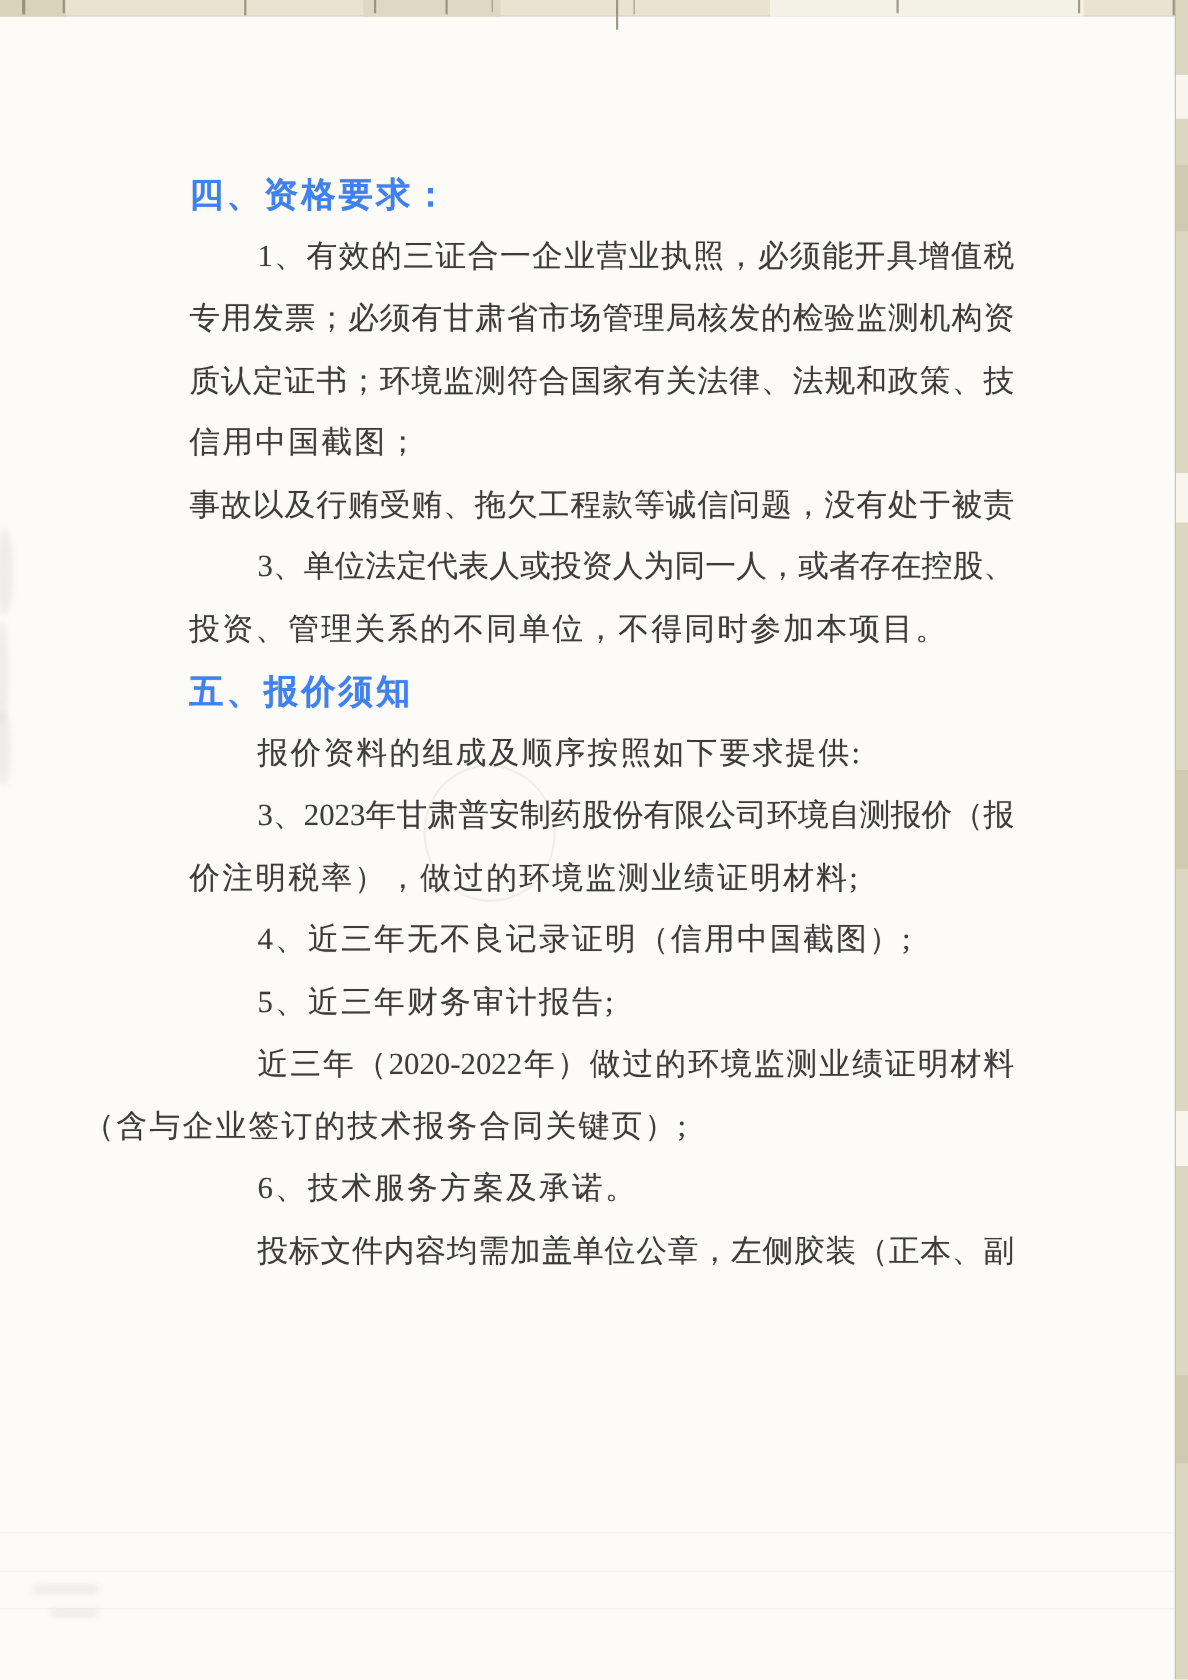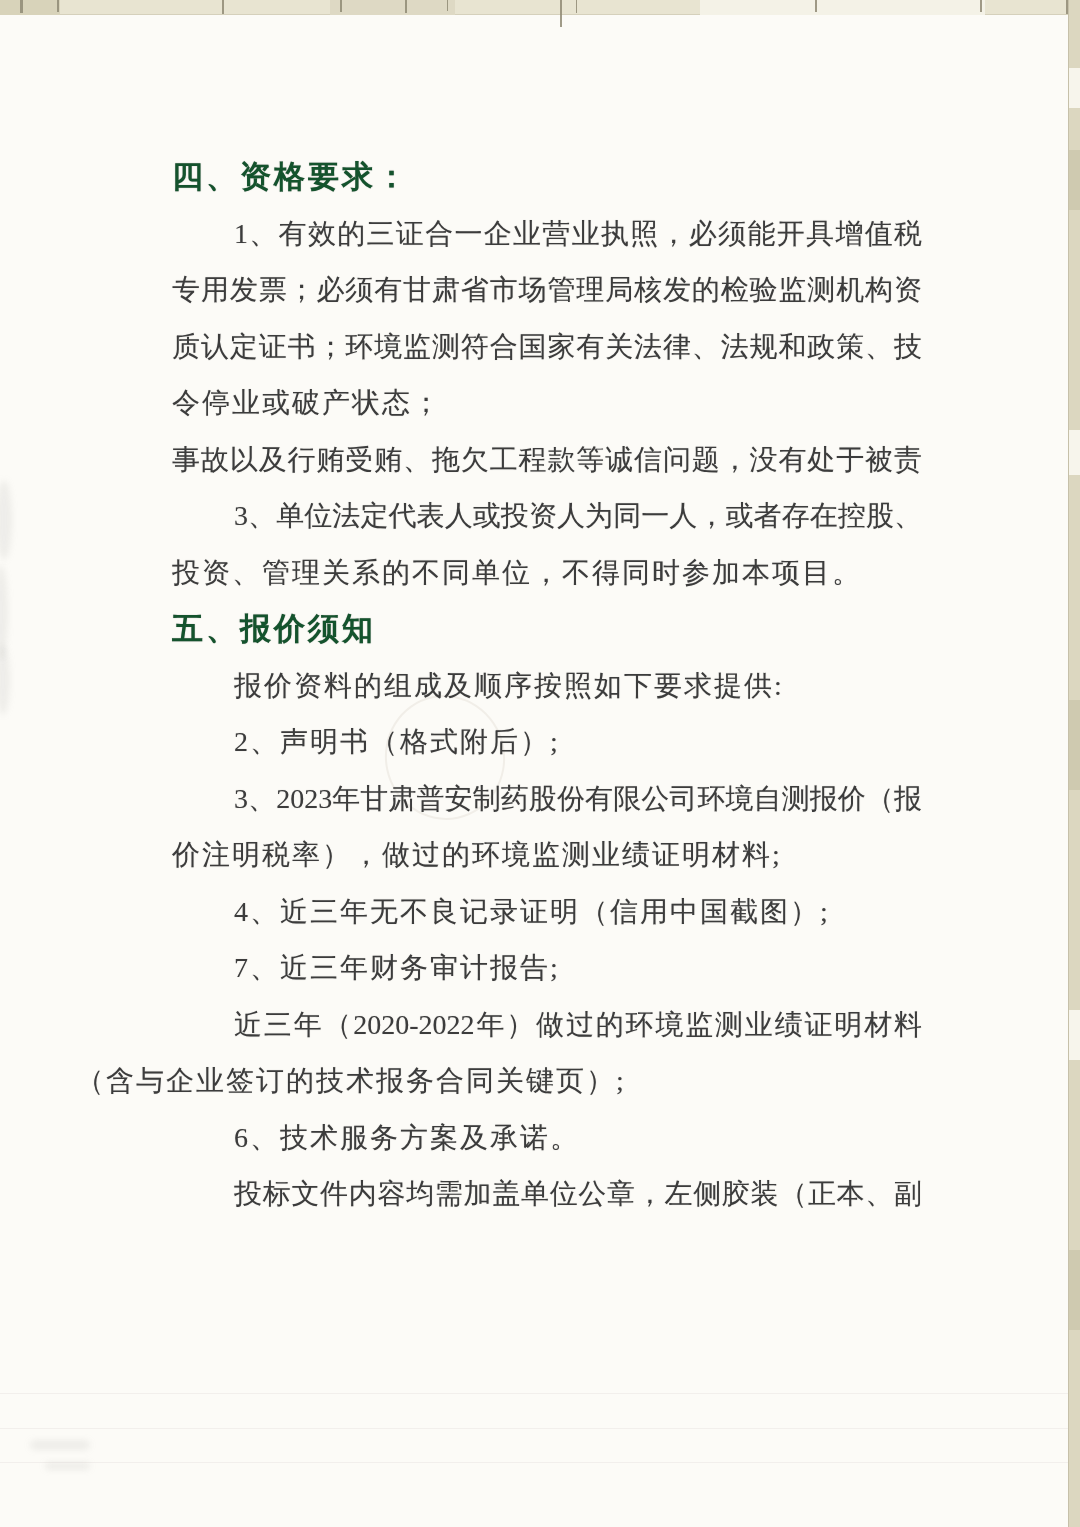--- a/index.html
+++ b/index.html
@@ -50,21 +50,21 @@
     line-height:56.5px;
     font-size:28px;
     letter-spacing:2px;
     white-space:nowrap;
     text-shadow:0 0 1px rgba(60,60,60,.30);
   }
   .line.heading{
     font-weight:bold;
     font-size:31px;
     letter-spacing:3px;
-    color:#14532d;
+    color:#3b82f6;
     text-shadow:0 0 1px rgba(40,40,40,.45);
   }
   .line.indent{padding-left:62px;}
   .line.hang{margin-left:76px;}
   .line.j{
     letter-spacing:0;
     white-space:normal;
     text-align:justify;
     text-align-last:justify;
   }
@@ -106,28 +106,27 @@
 <div class="faint-line" style="top:1393px"></div>
 <div class="faint-line" style="top:1428px"></div>
 <div class="faint-line" style="top:1462px"></div>
 <div class="stamp-ghost"></div>
 
 <div class="doc">
   <div class="line heading">四、资格要求：</div>
   <div class="line indent j">1、有效的三证合一企业营业执照，必须能开具增值税</div>
   <div class="line j">专用发票；必须有甘肃省市场管理局核发的检验监测机构资</div>
   <div class="line j">质认定证书；环境监测符合国家有关法律、法规和政策、技</div>
-  <div class="line">令停业或破产状态；</div>
+  <div class="line">信用中国截图；</div>
   <div class="line j">事故以及行贿受贿、拖欠工程款等诚信问题，没有处于被责</div>
   <div class="line indent j">3、单位法定代表人或投资人为同一人，或者存在控股、</div>
   <div class="line">投资、管理关系的不同单位，不得同时参加本项目。</div>
   <div class="line heading">五、报价须知</div>
   <div class="line indent">报价资料的组成及顺序按照如下要求提供:</div>
-  <div class="line indent">2、声明书（格式附后）;</div>
   <div class="line indent j">3、2023年甘肃普安制药股份有限公司环境自测报价（报</div>
   <div class="line">价注明税率），做过的环境监测业绩证明材料;</div>
   <div class="line indent">4、近三年无不良记录证明（信用中国截图）;</div>
-  <div class="line indent">7、近三年财务审计报告;</div>
+  <div class="line indent">5、近三年财务审计报告;</div>
   <div class="line indent j">近三年（2020-2022年）做过的环境监测业绩证明材料</div>
   <div class="line hang">（含与企业签订的技术报务合同关键页）;</div>
   <div class="line indent">6、技术服务方案及承诺。</div>
   <div class="line indent j">投标文件内容均需加盖单位公章，左侧胶装（正本、副</div>
 </div>
 
 </body></html>

